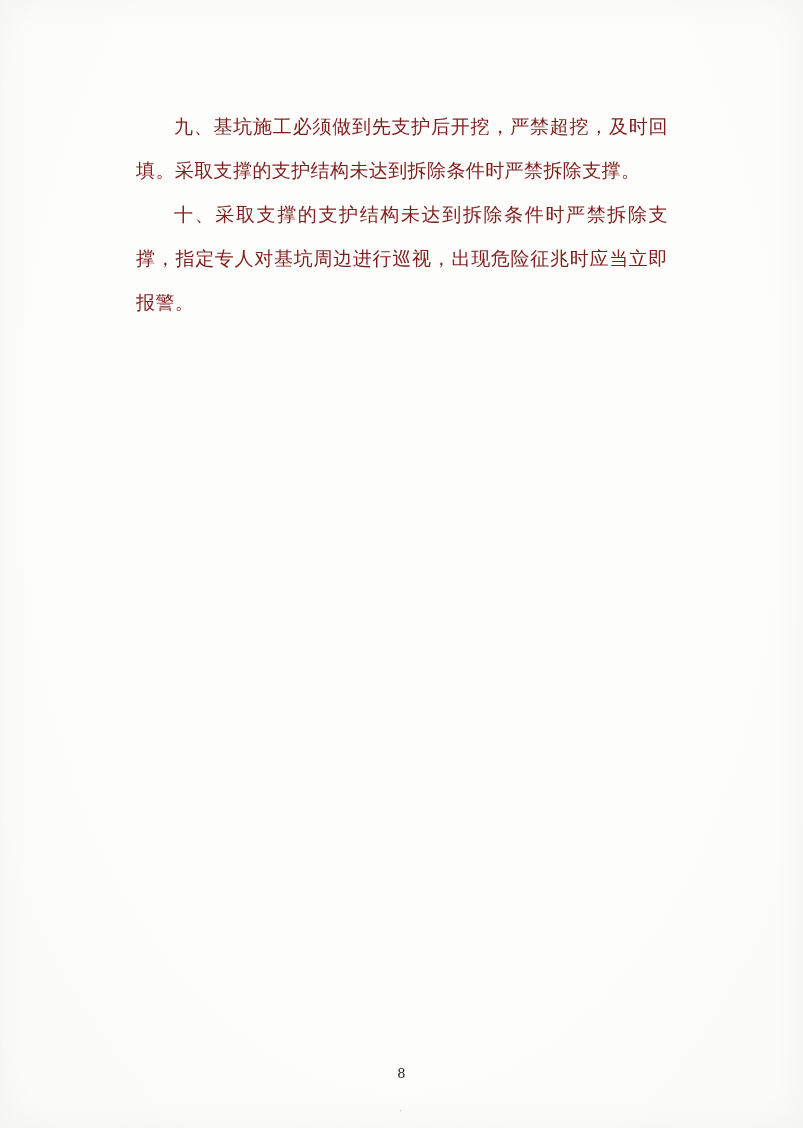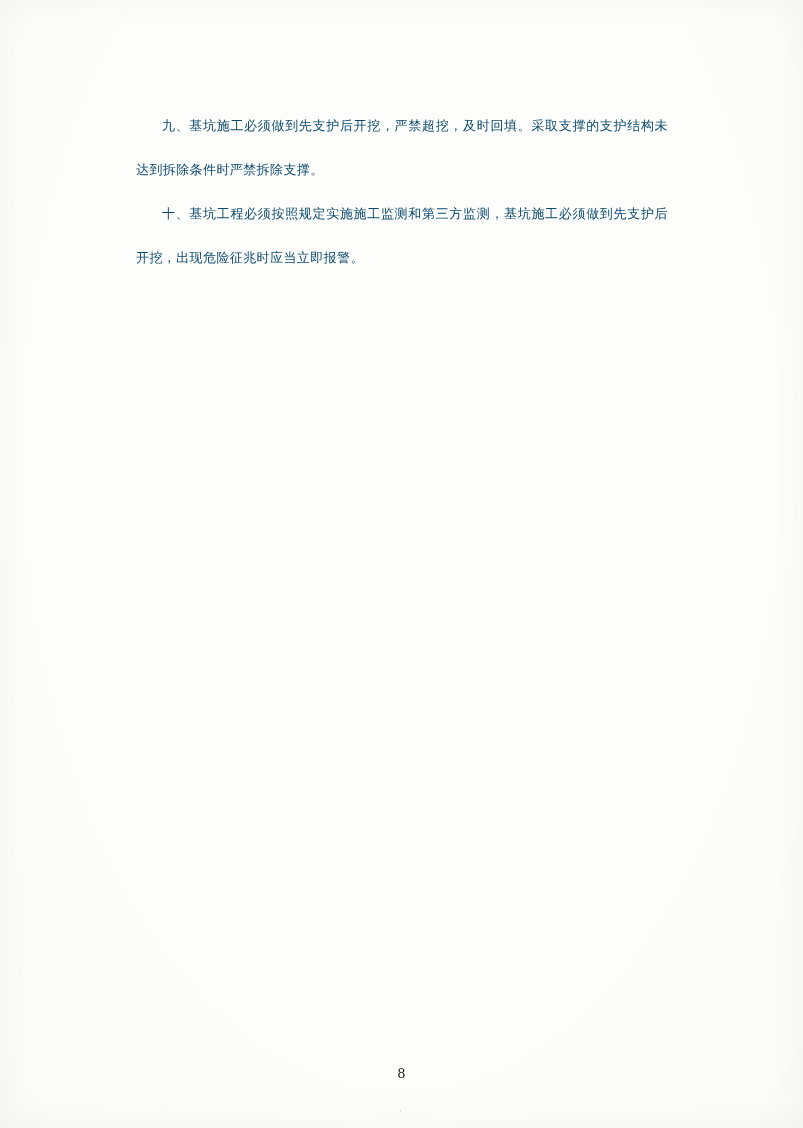--- a/index.html
+++ b/index.html
@@ -26,23 +26,23 @@
       radial-gradient(ellipse at 50% 40%, rgba(255,255,255,0) 60%, rgba(0,0,0,0.012) 100%);
     pointer-events: none;
   }
   .doc-body {
     position: absolute;
     left: 136px;
     top: 104px;
     width: 532px;
   }
   .para {
-    font-size: 13px;
+    font-size: 19px;
     line-height: 44px;
-    color: #0c4a6e;
+    color: #7f1d1d;
     text-align: justify;
     text-justify: inter-ideograph;
     letter-spacing: 0.4px;
     text-indent: 2em;
     margin: 0 0 0 0;
     font-family: "DejaVu Serif", "Liberation Serif", serif;
   }
   .para + .para {
     margin-top: 0px;
   }
@@ -73,21 +73,21 @@
     pointer-events: none;
   }
 </style>
 </head>
 <body>
 
 <div class="page">
 
   <div class="doc-body">
     <p class="para">九、基坑施工必须做到先支护后开挖，严禁超挖，及时回填。采取支撑的支护结构未达到拆除条件时严禁拆除支撑。</p>
-    <p class="para">十、基坑工程必须按照规定实施施工监测和第三方监测，基坑施工必须做到先支护后开挖，出现危险征兆时应当立即报警。</p>
+    <p class="para">十、采取支撑的支护结构未达到拆除条件时严禁拆除支撑，指定专人对基坑周边进行巡视，出现危险征兆时应当立即报警。</p>
   </div>
 
   <div class="page-number">8</div>
 
   <div class="footer-mark">·</div>
 
   <div class="edge-shadow"></div>
 </div>
 
 </body></html>

